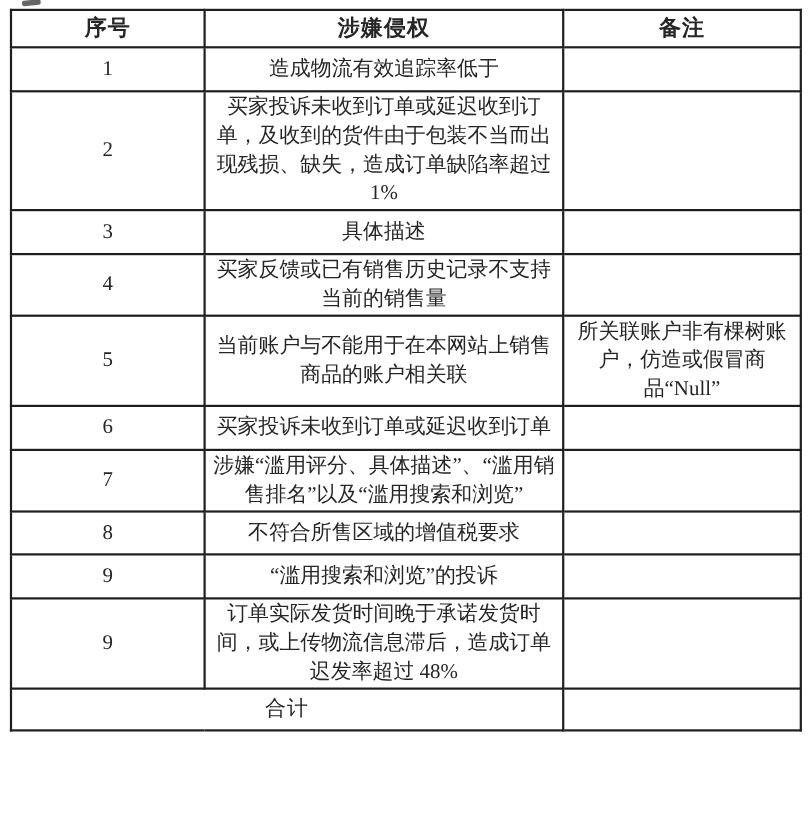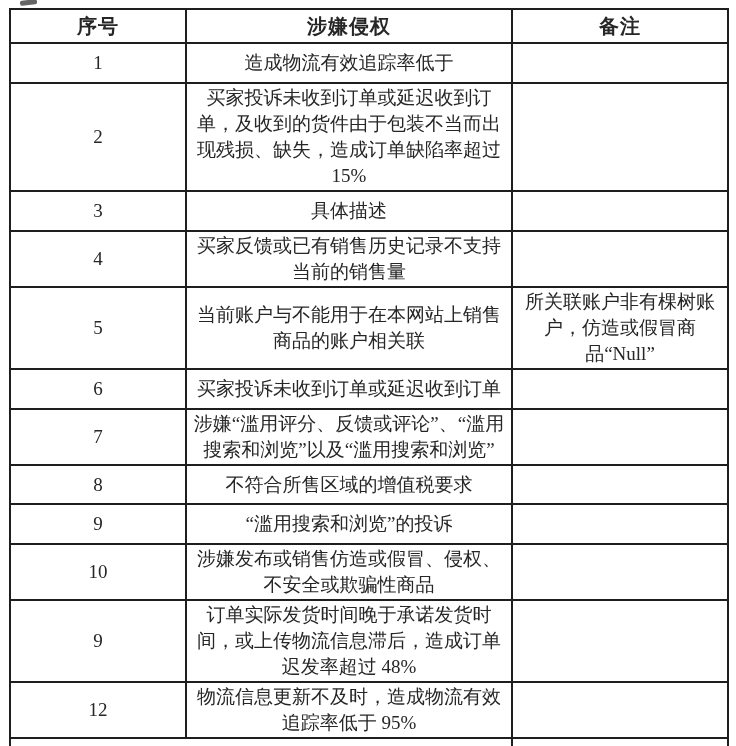--- a/index.html
+++ b/index.html
@@ -80,21 +80,21 @@
       </tr>
     </thead>
     <tbody>
       <tr style="height:40px">
         <td class="no-cell">1</td>
         <td class="desc-cell">造成物流有效追踪率低于</td>
         <td class="note-cell"></td>
       </tr>
       <tr style="height:81px">
         <td class="no-cell">2</td>
-        <td class="desc-cell">买家投诉未收到订单或延迟收到订单，及收到的货件由于包装不当而出现残损、缺失，造成订单缺陷率超过 15%</td>
+        <td class="desc-cell">买家投诉未收到订单或延迟收到订单，及收到的货件由于包装不当而出现残损、缺失，造成订单缺陷率超过 1%</td>
         <td class="note-cell"></td>
       </tr>
       <tr style="height:40px">
         <td class="no-cell">3</td>
         <td class="desc-cell">具体描述</td>
         <td class="note-cell"></td>
       </tr>
       <tr style="height:55px">
         <td class="no-cell">4</td>
         <td class="desc-cell">买家反馈或已有销售历史记录不支持当前的销售量</td>
@@ -105,46 +105,36 @@
         <td class="desc-cell">当前账户与不能用于在本网站上销售商品的账户相关联</td>
         <td class="note-cell">所关联账户非有棵树账户，仿造或假冒商品“Null”</td>
       </tr>
       <tr style="height:40px">
         <td class="no-cell">6</td>
         <td class="desc-cell">买家投诉未收到订单或延迟收到订单</td>
         <td class="note-cell"></td>
       </tr>
       <tr style="height:54px">
         <td class="no-cell">7</td>
-        <td class="desc-cell">涉嫌“滥用评分、反馈或评论”、“滥用搜索和浏览”以及“滥用搜索和浏览”</td>
+        <td class="desc-cell">涉嫌“滥用评分、具体描述”、“滥用销售排名”以及“滥用搜索和浏览”</td>
         <td class="note-cell"></td>
       </tr>
       <tr style="height:39px">
         <td class="no-cell">8</td>
         <td class="desc-cell">不符合所售区域的增值税要求</td>
         <td class="note-cell"></td>
       </tr>
       <tr style="height:40px">
         <td class="no-cell">9</td>
         <td class="desc-cell">“滥用搜索和浏览”的投诉</td>
         <td class="note-cell"></td>
       </tr>
-      <tr style="height:54px">
-        <td class="no-cell">10</td>
-        <td class="desc-cell">涉嫌发布或销售仿造或假冒、侵权、不安全或欺骗性商品</td>
-        <td class="note-cell"></td>
-      </tr>
       <tr style="height:81px">
         <td class="no-cell">9</td>
         <td class="desc-cell">订单实际发货时间晚于承诺发货时间，或上传物流信息滞后，造成订单迟发率超过 48%</td>
-        <td class="note-cell"></td>
-      </tr>
-      <tr style="height:54px">
-        <td class="no-cell">12</td>
-        <td class="desc-cell">物流信息更新不及时，造成物流有效追踪率低于 95%</td>
         <td class="note-cell"></td>
       </tr>
       <tr style="height:38px">
         <td class="total-cell" colspan="2">合计</td>
         <td class="note-cell"></td>
       </tr>
     </tbody>
   </table>
 </div>
 

